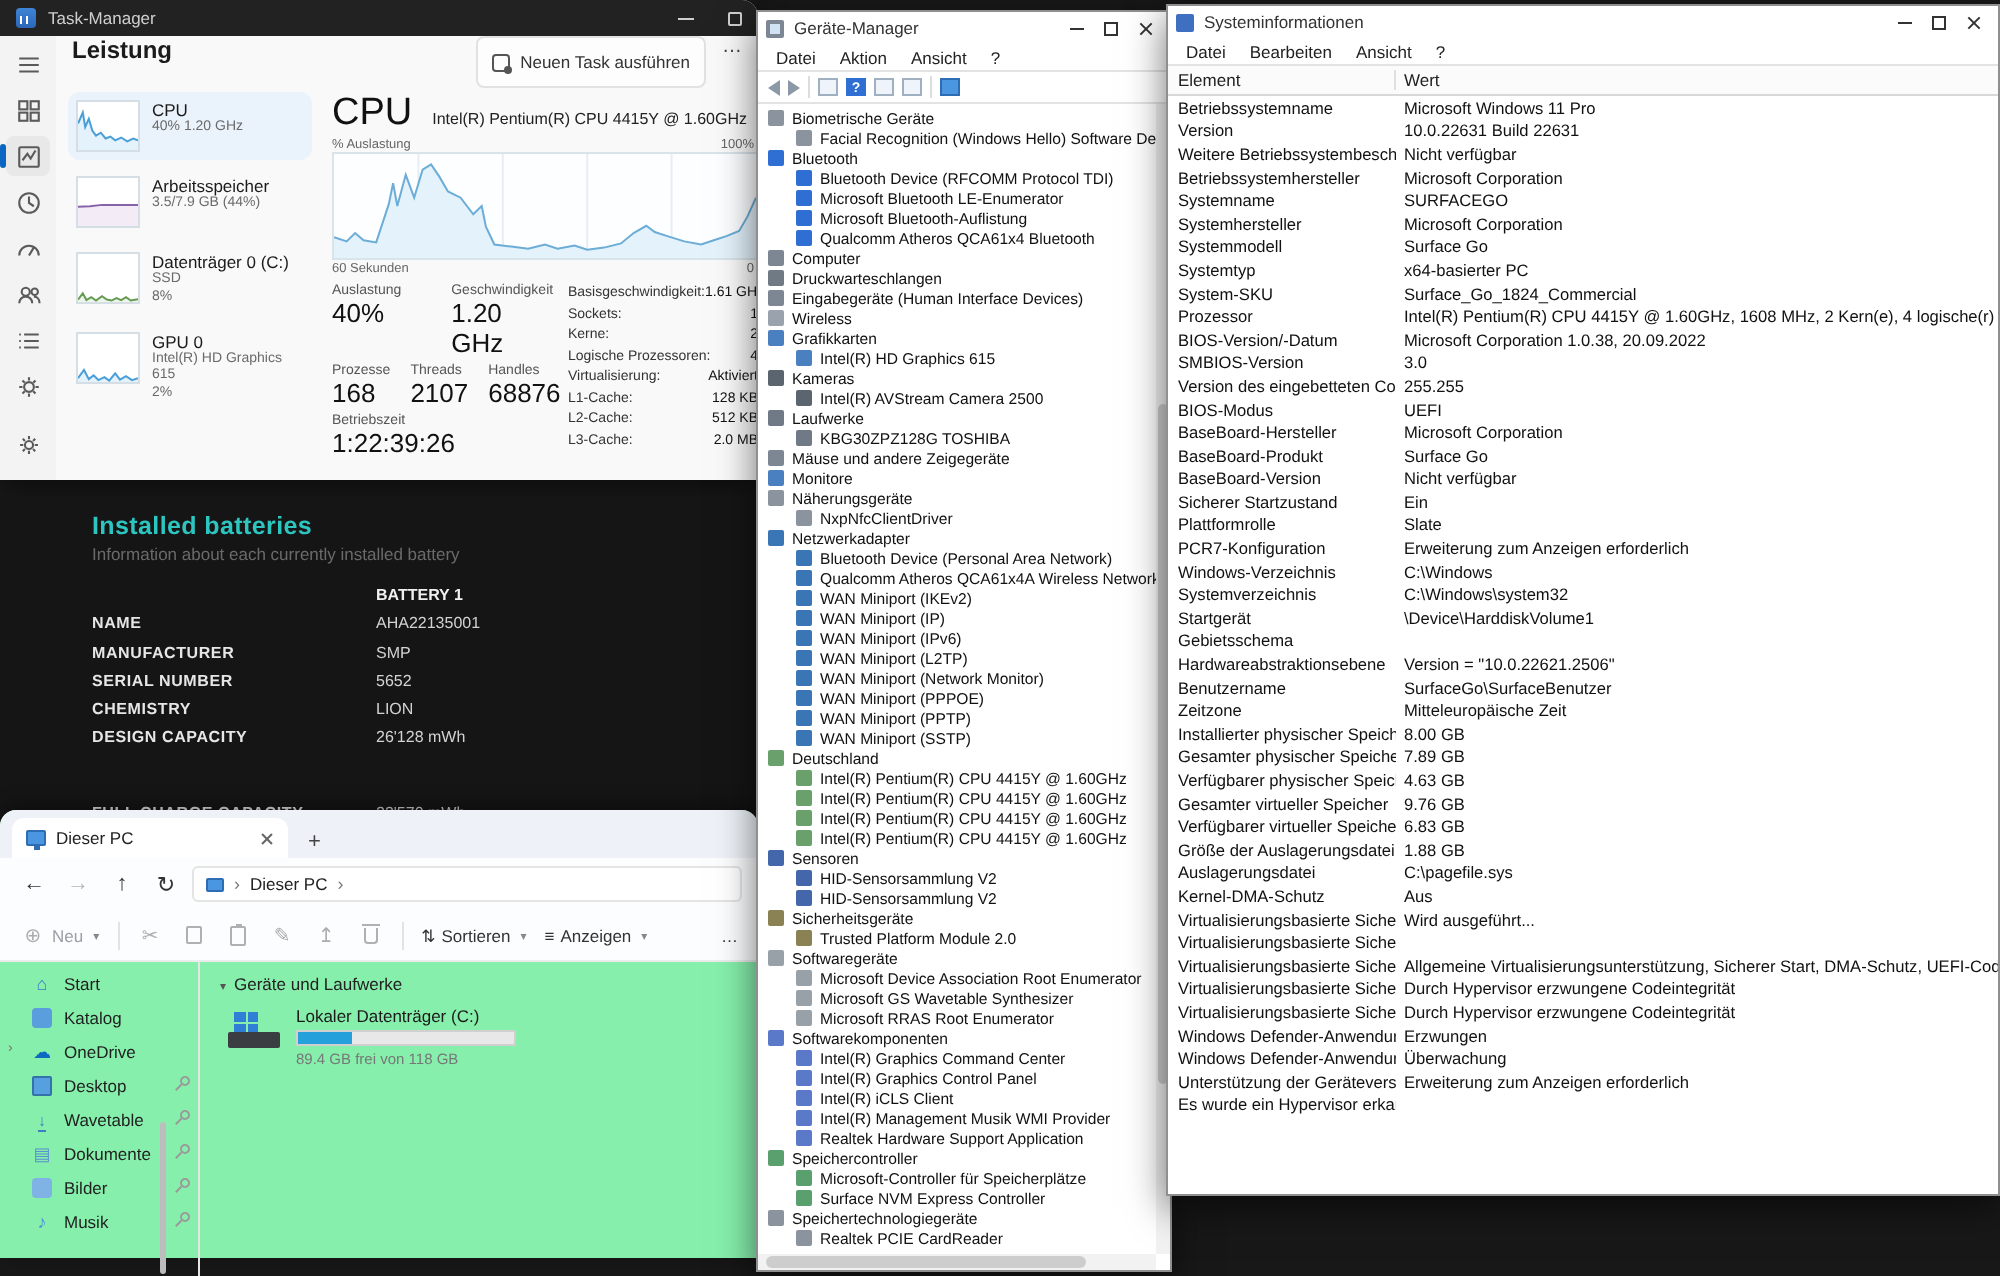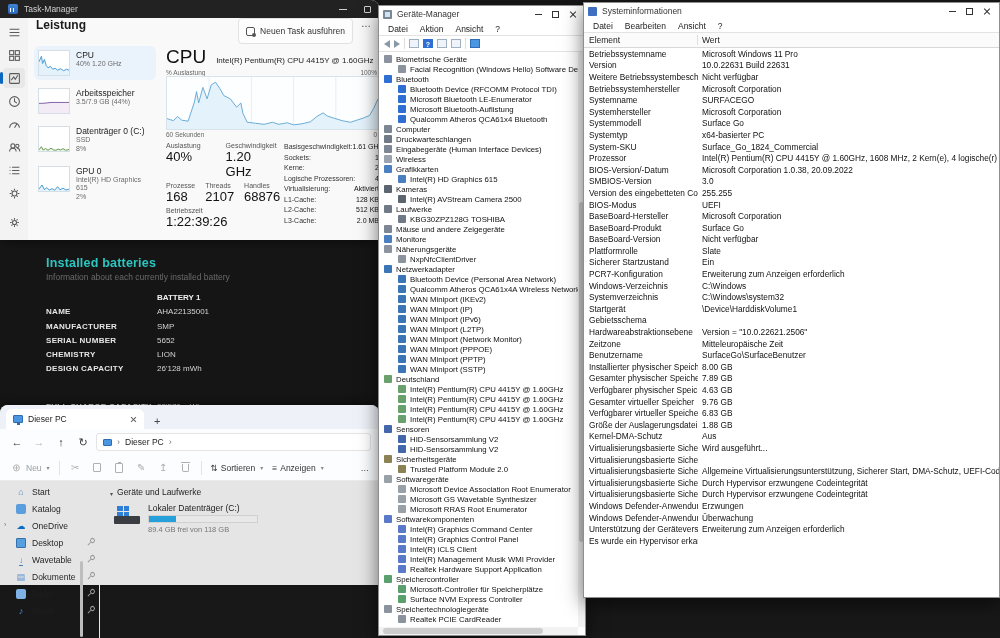--- a/index.html
+++ b/index.html
@@ -49,25 +49,25 @@
 .srow{display:flex;gap:10px}
 .details{flex:1;font-size:7px;color:#333;min-width:0}
 .drow{display:flex;justify-content:space-between;line-height:1.5;white-space:nowrap}
 .drow .dv{color:#111}
 
 #bat{left:0;top:248px;width:379px;height:157px;background:#151515;padding:8px 0 0 46px;color:#ddd}
 #bat .bt{color:#2cc5c0;font-size:12.5px;font-weight:bold;letter-spacing:.2px}
 #bat .bs{color:#6a6a6a;font-size:8.5px;margin-top:2px}
 .brow{display:flex;font-size:8px;line-height:1.1;margin-top:5.5px}
 .brow[data-gap]{margin-top:29px}
-.brow .bl{width:111px;font-weight:bold;color:#e6e6e6;letter-spacing:.3px}
+.brow .bl{width:142px;font-weight:bold;color:#e6e6e6;letter-spacing:.3px}
 .brow .bv{color:#d2d2d2}
 .bhead{margin-top:12px;font-weight:bold;color:#f0f0f0}
 
-#fx{left:0;top:405px;width:379px;height:180px;background:#e5e5e5;border-radius:8px 8px 0 0;box-shadow:0 -2px 10px rgba(0,0,0,.45)}
+#fx{left:0;top:405px;width:379px;height:224px;background:#86efac;border-radius:8px 8px 0 0;box-shadow:0 -2px 10px rgba(0,0,0,.45)}
 #fx .tabs{height:24px;background:#eef2f8;border-radius:8px 8px 0 0;display:flex;align-items:flex-end;padding-left:6px}
 .tab{background:#fff;border-radius:6px 6px 0 0;height:20px;display:flex;align-items:center;gap:5px;padding:0 7px;font-size:8.5px;color:#222;width:138px}
 .tab .mon{width:10px;height:8px;background:#4a96e0;border:1px solid #2e6db4;border-radius:1px;position:relative}
 .tab .mon::after{content:"";position:absolute;left:3px;bottom:-3px;width:3px;height:2px;background:#2e6db4}
 .tab .cl{margin-left:auto;position:relative;width:7px;height:7px}
 .tab .cl::before,.tab .cl::after{content:"";position:absolute;top:3px;left:0;width:7px;height:1px;background:#666}
 .tab .cl::before{transform:rotate(45deg)}.tab .cl::after{transform:rotate(-45deg)}
 .newtab{font-size:11px;color:#444;margin-left:10px;padding-bottom:2px}
 #fx .nav{height:26px;display:flex;align-items:center;gap:4px;padding:0 8px;background:#fbfdfe}
 .nvb{font-size:11px;color:#333;width:18px;text-align:center}
@@ -1041,30 +1041,30 @@
         <span class="e">BaseBoard-Produkt</span>
         <span class="v">Surface Go</span>
       </div>
 
       <div class="sirow">
         <span class="e">BaseBoard-Version</span>
         <span class="v">Nicht verfügbar</span>
       </div>
 
       <div class="sirow">
+        <span class="e">Sicherer Startzustand</span>
+        <span class="v">Ein</span>
+      </div>
+
+      <div class="sirow">
         <span class="e">Plattformrolle</span>
         <span class="v">Slate</span>
       </div>
 
       <div class="sirow">
-        <span class="e">Sicherer Startzustand</span>
-        <span class="v">Ein</span>
-      </div>
-
-      <div class="sirow">
         <span class="e">PCR7-Konfiguration</span>
         <span class="v">Erweiterung zum Anzeigen erforderlich</span>
       </div>
 
       <div class="sirow">
         <span class="e">Windows-Verzeichnis</span>
         <span class="v">C:\Windows</span>
       </div>
 
       <div class="sirow">
@@ -1080,30 +1080,30 @@
       <div class="sirow">
         <span class="e">Gebietsschema</span>
       </div>
 
       <div class="sirow">
         <span class="e">Hardwareabstraktionsebene</span>
         <span class="v">Version = "10.0.22621.2506"</span>
       </div>
 
       <div class="sirow">
+        <span class="e">Benutzername</span>
+        <span class="v">SurfaceGo\SurfaceBenutzer</span>
+      </div>
+
+      <div class="sirow">
         <span class="e">Zeitzone</span>
         <span class="v">Mitteleuropäische Zeit</span>
       </div>
 
       <div class="sirow">
-        <span class="e">Benutzername</span>
-        <span class="v">SurfaceGo\SurfaceBenutzer</span>
-      </div>
-
-      <div class="sirow">
         <span class="e">Installierter physischer Speicher...</span>
         <span class="v">8.00 GB</span>
       </div>
 
       <div class="sirow">
         <span class="e">Gesamter physischer Speicher</span>
         <span class="v">7.89 GB</span>
       </div>
 
       <div class="sirow">
@@ -1119,20 +1119,24 @@
       <div class="sirow">
         <span class="e">Verfügbarer virtueller Speicher</span>
         <span class="v">6.83 GB</span>
       </div>
 
       <div class="sirow">
         <span class="e">Größe der Auslagerungsdatei</span>
         <span class="v">1.88 GB</span>
       </div>
 
+      <div class="sirow">
+        <span class="e">Auslagerungsdatei</span>
+        <span class="v">C:\pagefile.sys</span>
+      </div>
 
       <div class="sirow">
         <span class="e">Kernel-DMA-Schutz</span>
         <span class="v">Aus</span>
       </div>
 
       <div class="sirow">
         <span class="e">Virtualisierungsbasierte Sicherh...</span>
         <span class="v">Wird ausgeführt...</span>
       </div>

